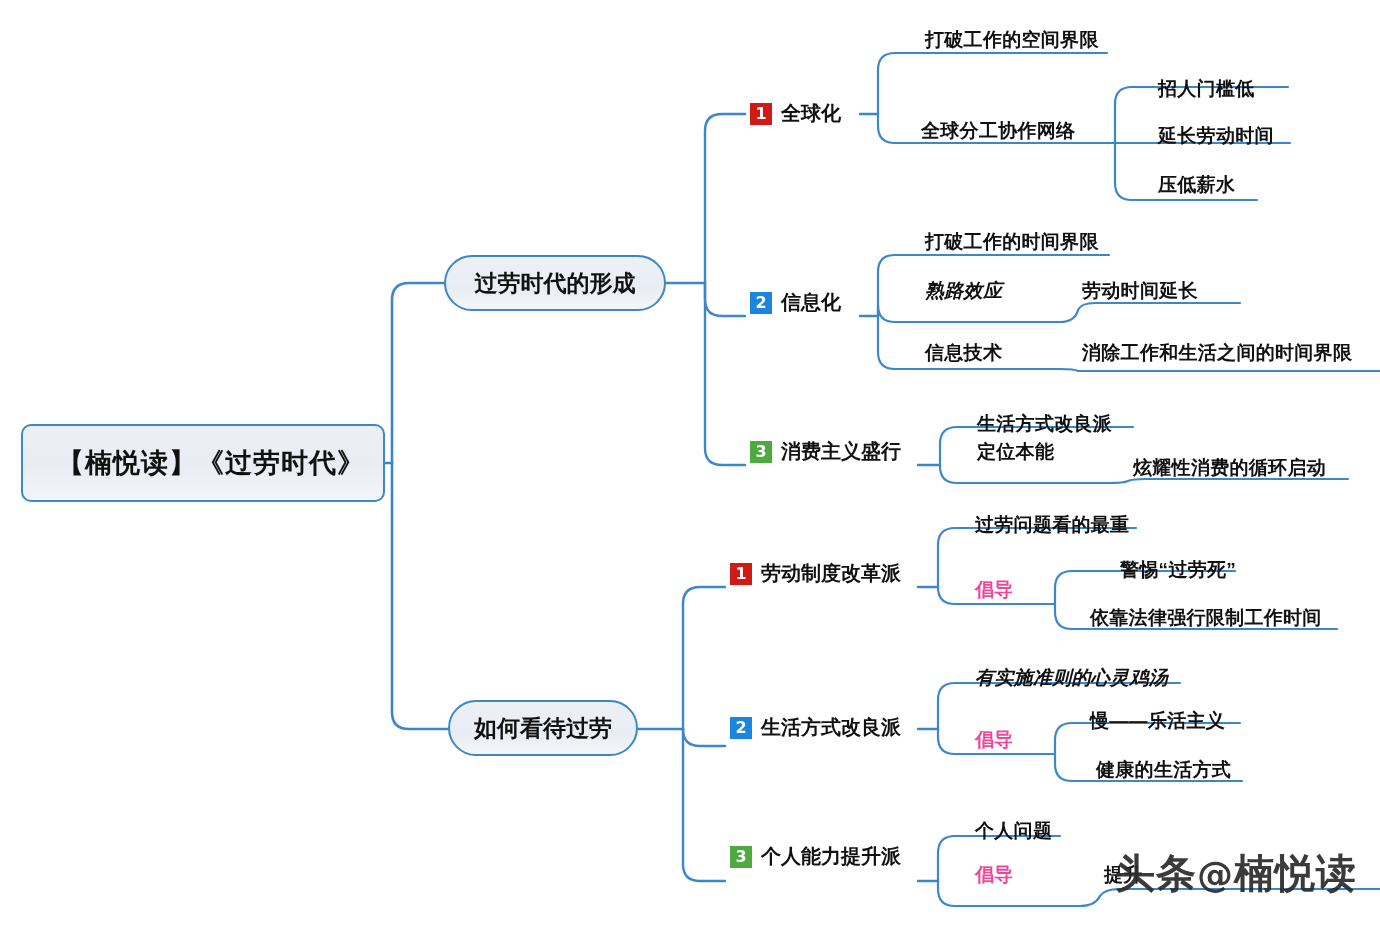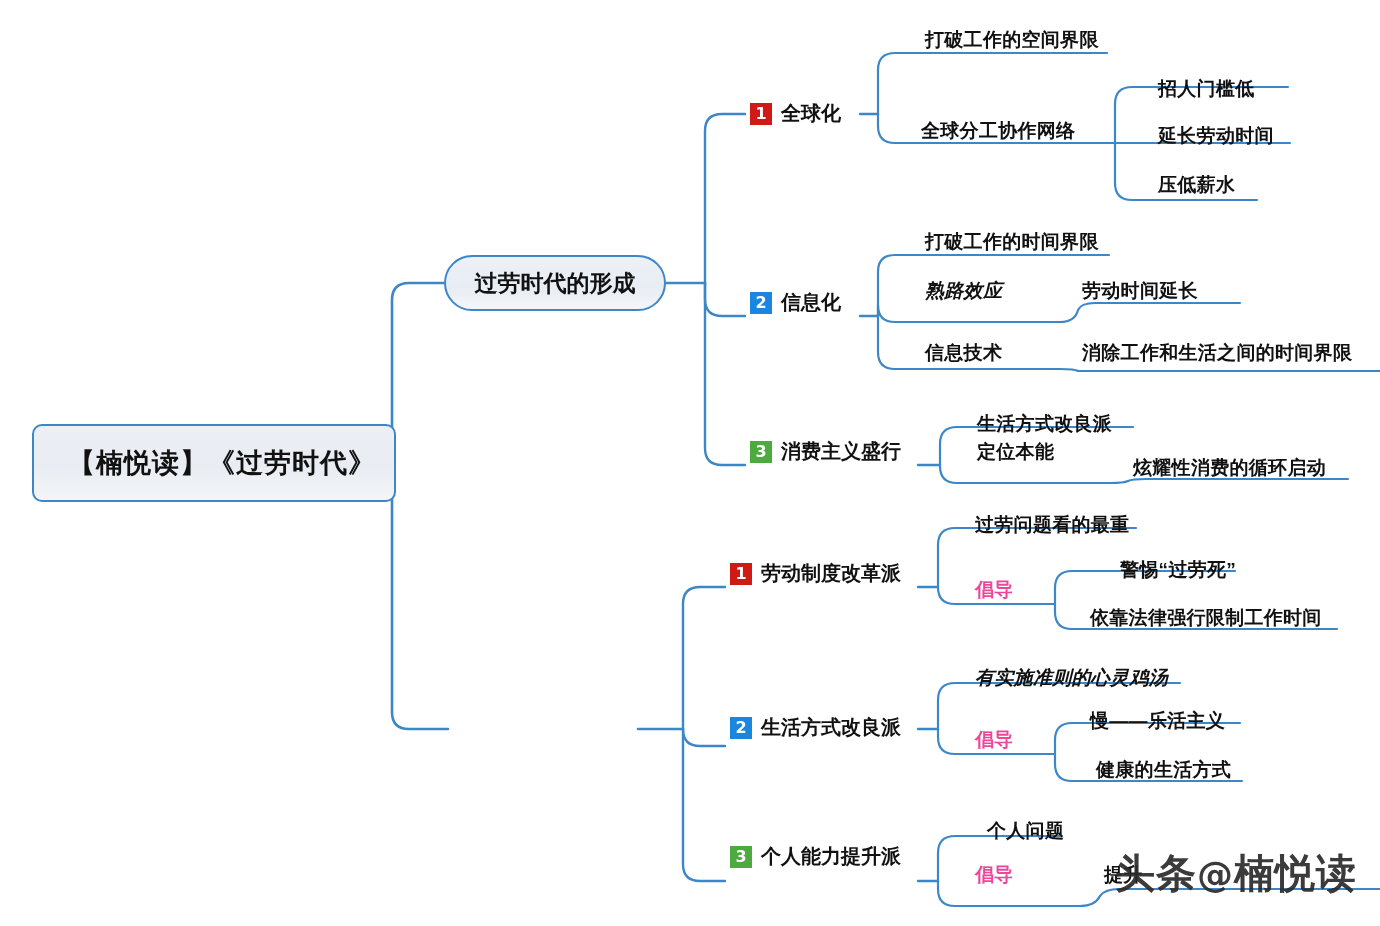--- a/index.html
+++ b/index.html
@@ -28,21 +28,21 @@
     height: 926px;
     pointer-events: none;
   }
   .node {
     position: absolute;
     box-sizing: border-box;
     white-space: nowrap;
   }
   
   .root-node {
-    left: 32px;
+    left: 21px;
     top: 424px;
     width: 364px;
     height: 78px;
     border: 2px solid #3d87c9;
     border-radius: 10px;
     background: linear-gradient(180deg, #eceff4 0%, #e9edf3 55%, #f3f5f8 100%);
     display: flex;
     align-items: center;
     justify-content: center;
     font-size: 27px;
@@ -190,20 +190,23 @@
     </g>
   </svg>
 
   <div class="node root-node">
     <span>【楠悦读】《过劳时代》</span>
   </div>
 
   <div class="node topic-node" id="topic-0">
     <span>过劳时代的形成</span>
   </div>
+  <div class="node topic-node" id="topic-1">
+    <span>如何看待过劳</span>
+  </div>
 
   <div class="node branch-label" style="left:750px; top:100px;">
     <span class="badge red">1</span>
     <span>全球化</span>
   </div>
   <div class="node branch-label" style="left:750px; top:289px;">
     <span class="badge blue">2</span>
     <span>信息化</span>
   </div>
   <div class="node branch-label" style="left:750px; top:438px;">
@@ -242,21 +245,21 @@
   <div class="node leaf-label" style="left:975px; top:512px;">过劳问题看的最重</div>
   <div class="node mid-label" style="left:975px; top:577px;">倡导</div>
   <div class="node leaf-label" style="left:1120px; top:557px;">警惕“过劳死”</div>
   <div class="node leaf-label" style="left:1090px; top:605px;">依靠法律强行限制工作时间</div>
 
   <div class="node leaf-label" style="left:975px; top:665px;font-style:italic;">有实施准则的心灵鸡汤</div>
   <div class="node mid-label" style="left:975px; top:727px;">倡导</div>
   <div class="node leaf-label" style="left:1090px; top:708px;">慢——乐活主义</div>
   <div class="node leaf-label" style="left:1096px; top:757px;">健康的生活方式</div>
 
-  <div class="node leaf-label" style="left:975px; top:818px;margin-left:12px;">个人问题</div>
+  <div class="node leaf-label" style="left:975px; top:818px;">个人问题</div>
   <div class="node mid-label" style="left:975px; top:862px;">倡导</div>
   <div class="node leaf-label" style="left:1104px; top:862px;">提升</div>
 
   <div id="watermark">
     <span>头条</span><span class="wm-at">@</span><span>楠悦读</span>
   </div>
 
 </div>
 
 </body></html>

